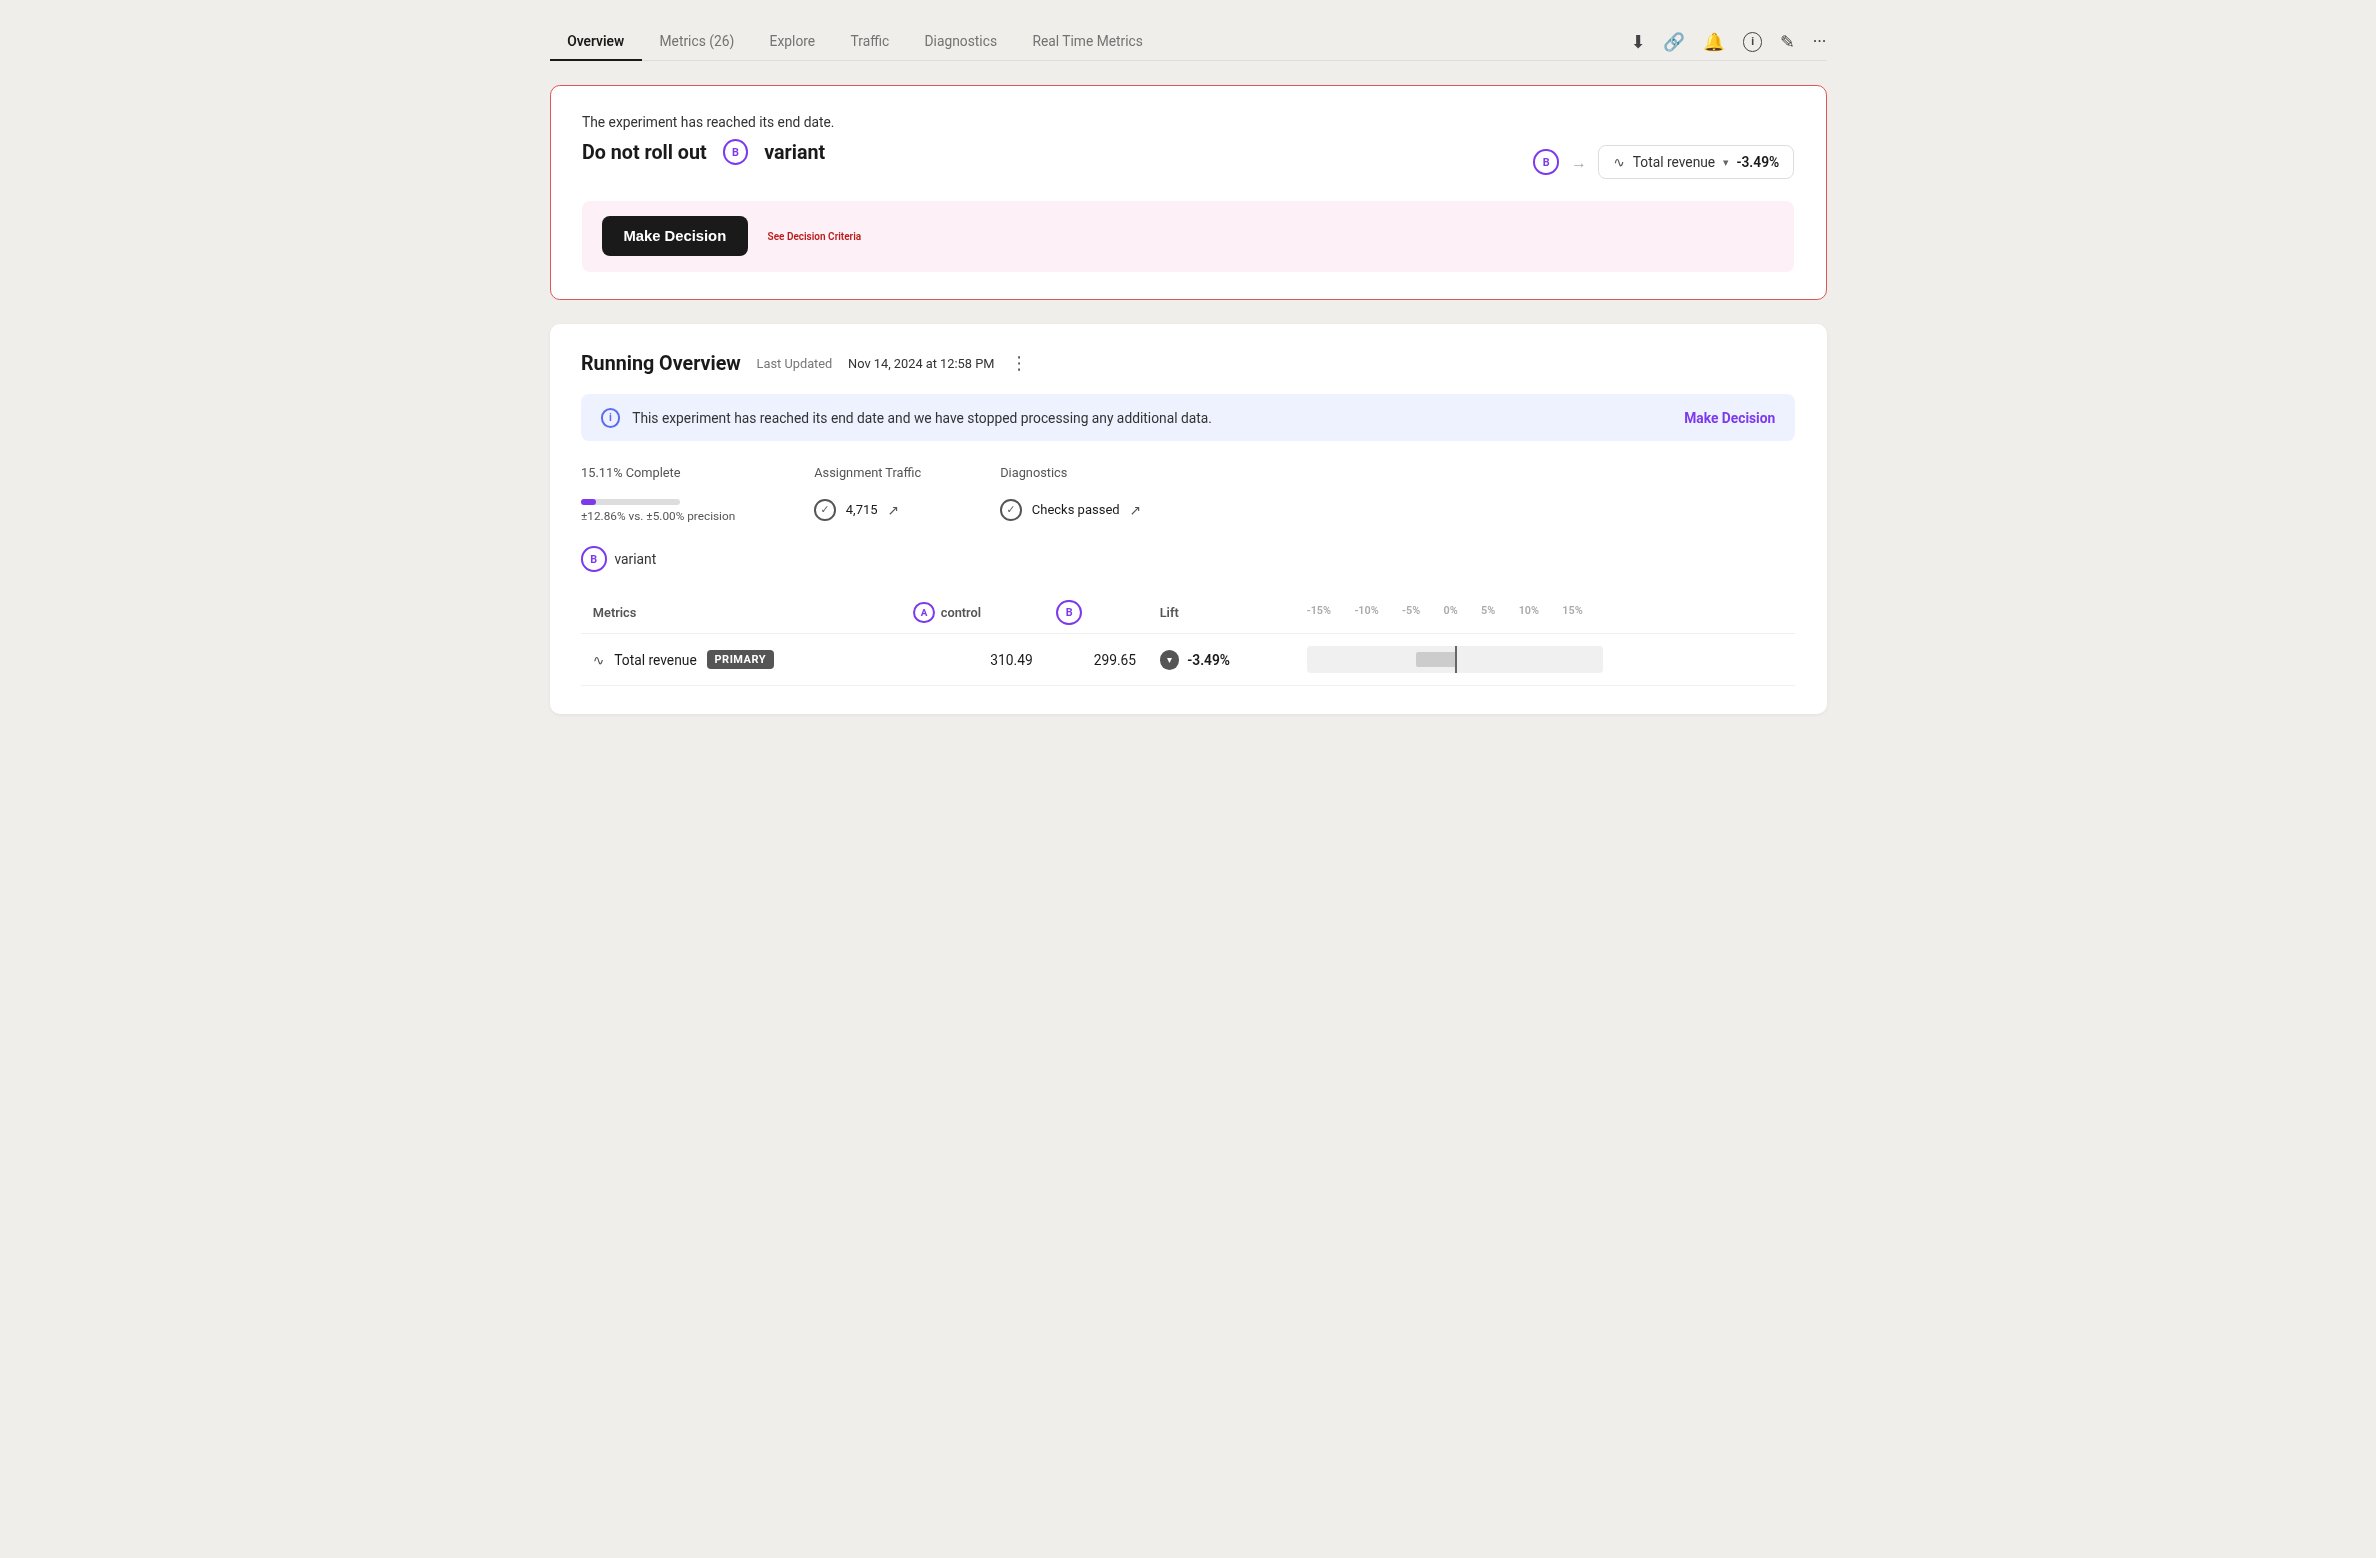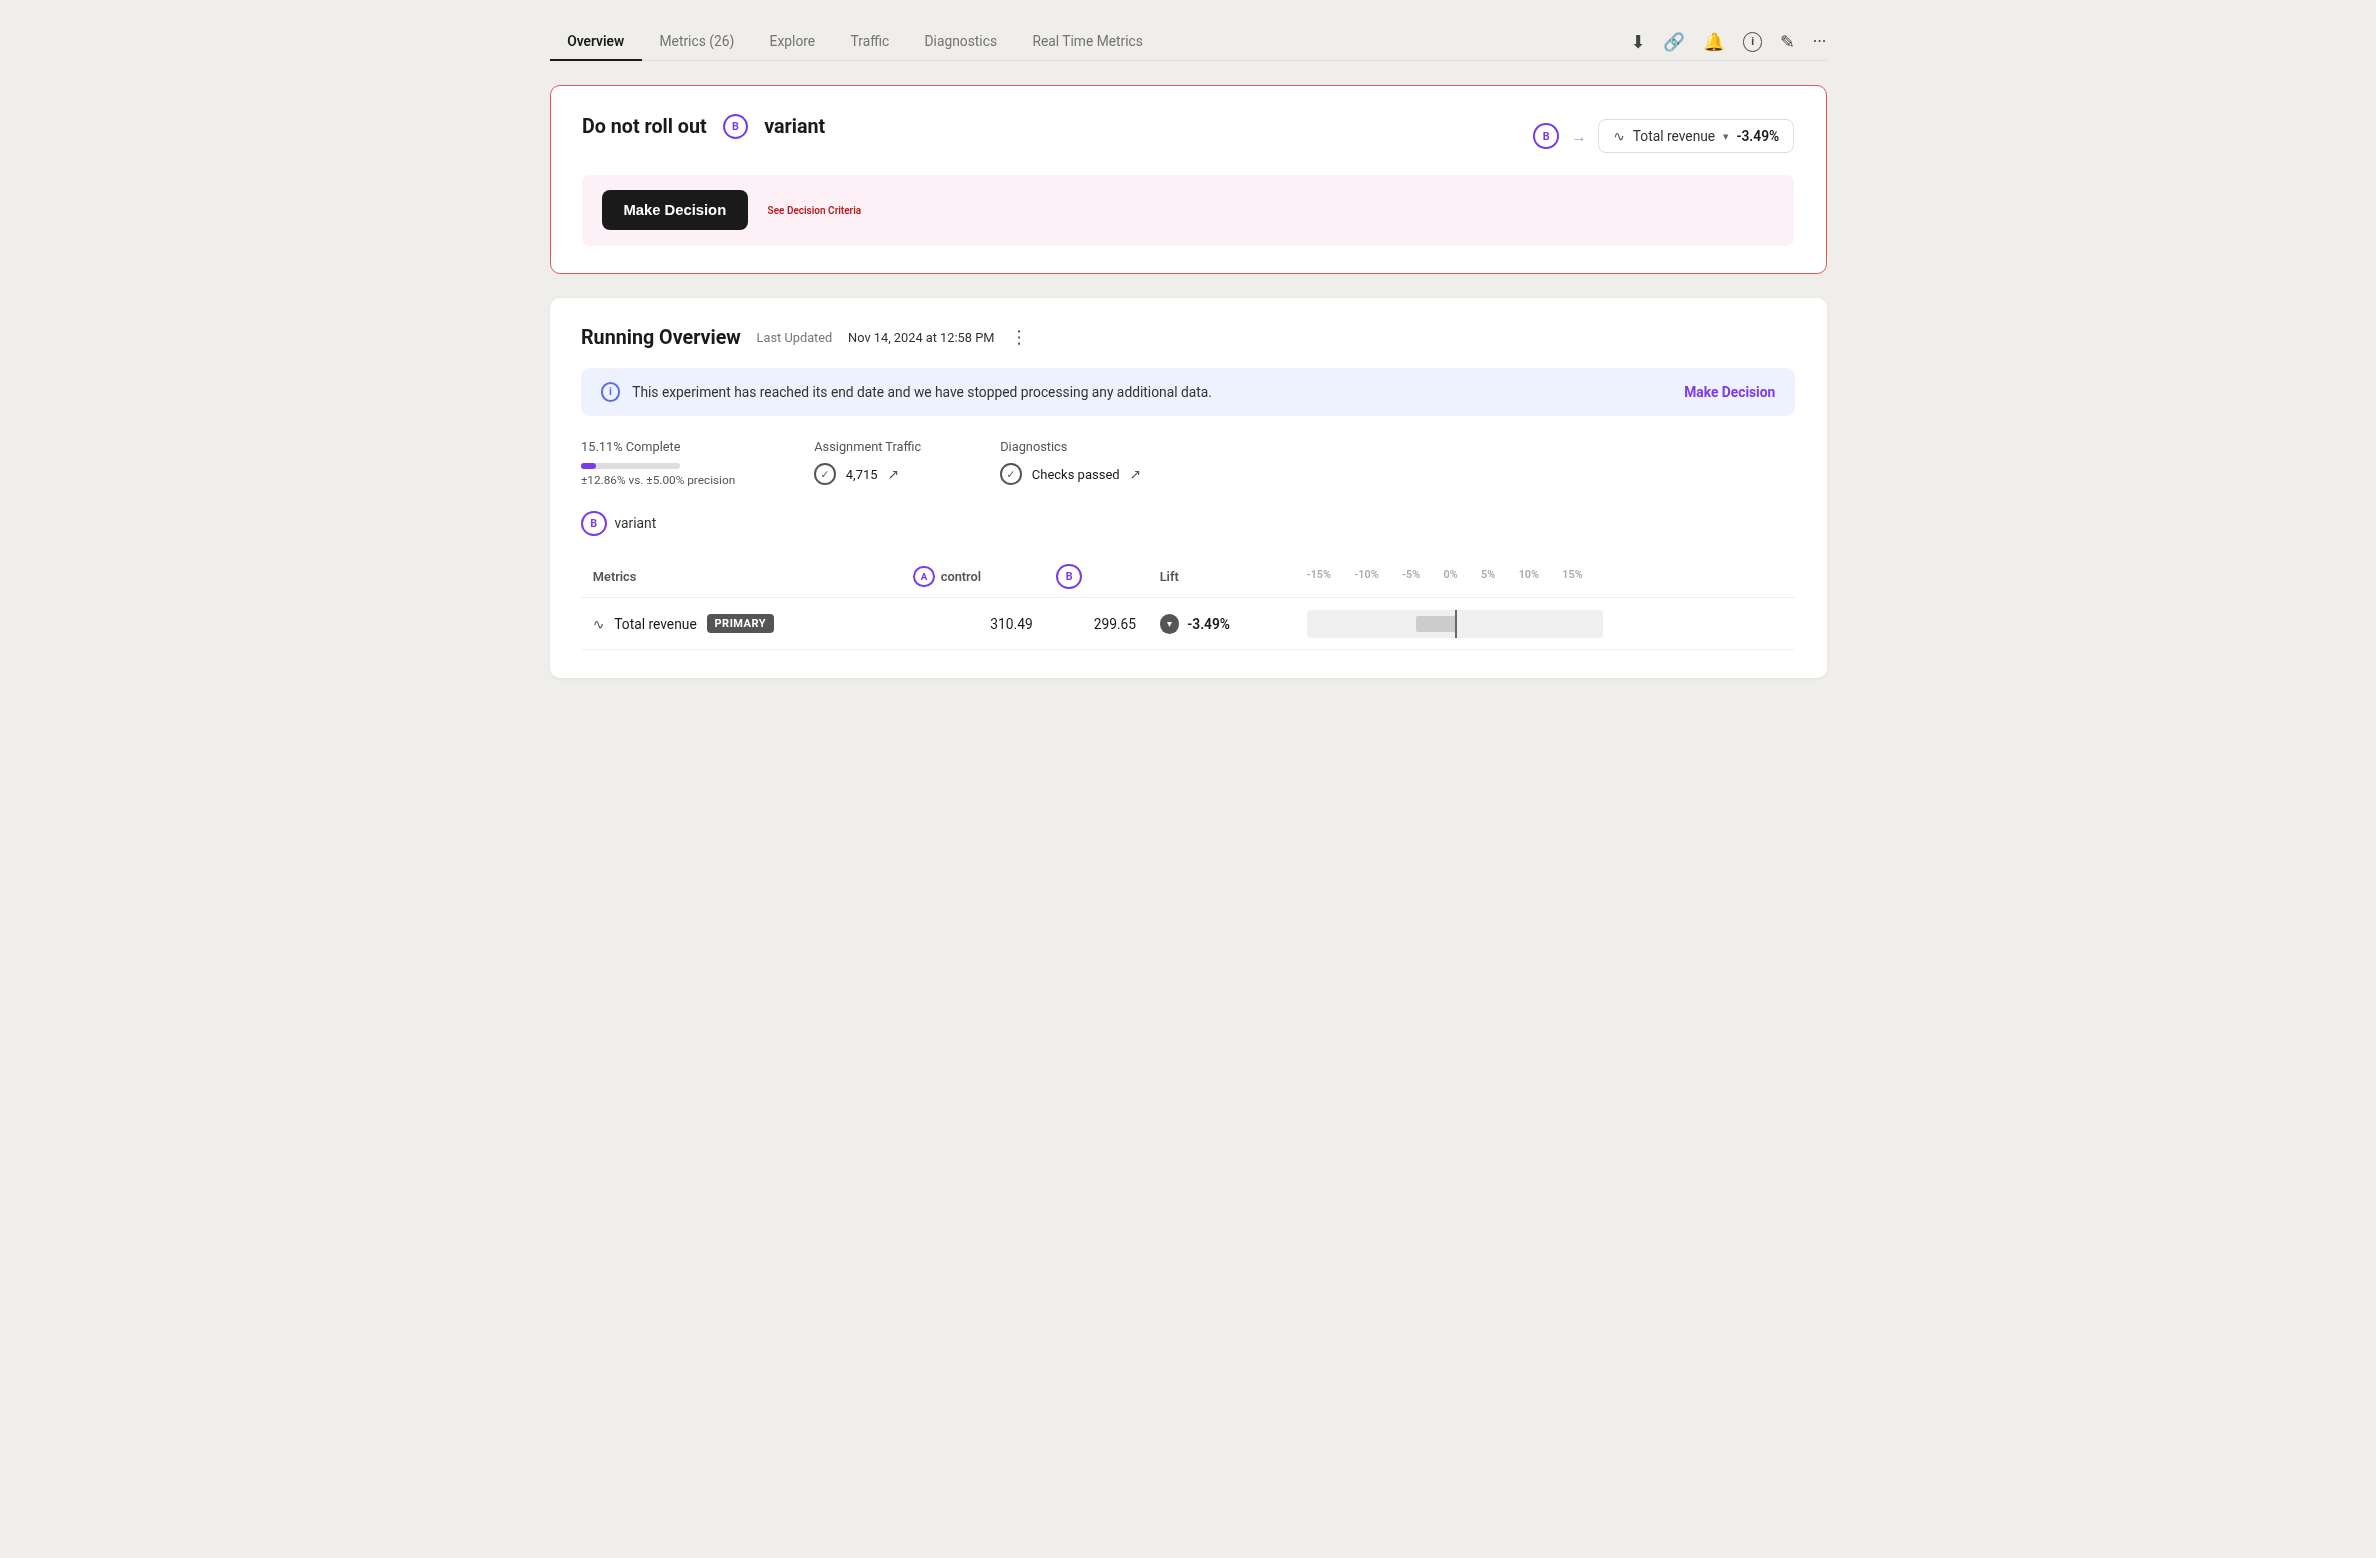--- a/index.html
+++ b/index.html
@@ -259,21 +259,21 @@
     .stats-row {
       display: flex;
       gap: 79px;
       align-items: flex-start;
       margin-bottom: 23.6px;
     }
     .stat-block {}
     .stat-label {
       font-size: 12.8px;
       color: #555;
-      margin-bottom: 9px;
+      margin-bottom: 19px;
     }
     .stat-value-row {
       display: flex;
       align-items: center;
       gap: 9.9px;
     }
     .stat-value {
       font-size: 13px;
       font-weight: 400;
     }
@@ -460,20 +460,21 @@
       <span class="nav-icon">⬇</span>
       <span class="nav-icon">🔗</span>
       <span class="nav-icon">🔔</span>
       <span class="nav-icon" style="font-size:15.8px; border: 1.5px solid #444; border-radius:50%; width:19.7px; height:19.7px; display:inline-flex; align-items:center; justify-content:center; font-size:10.8px; font-weight:700;">i</span>
       <span class="nav-icon">✎</span>
       <span class="nav-icon">···</span>
     </div>
   </div>
 
   <div class="alert-card">
+    <div class="alert-end-date">The experiment has reached its end date.</div>
     <div class="alert-metric-row">
       <div class="recommendation-main">
         <span class="recommendation-text">Do not roll out</span>
         <div class="variant-badge">B</div>
         <span class="recommendation-text">variant</span>
       </div>
       <div class="metric-right-group">
         <div class="variant-badge">B</div>
         <span class="arrow-icon">→</span>
         <div class="metric-pill">

